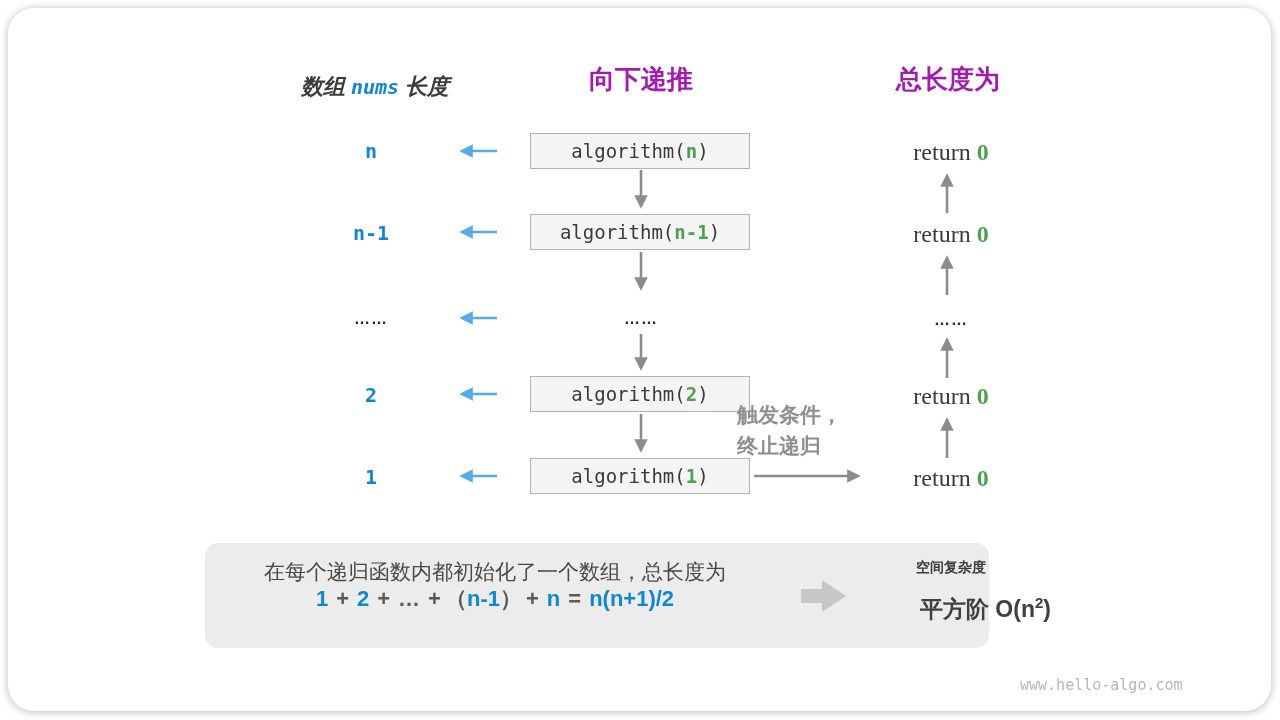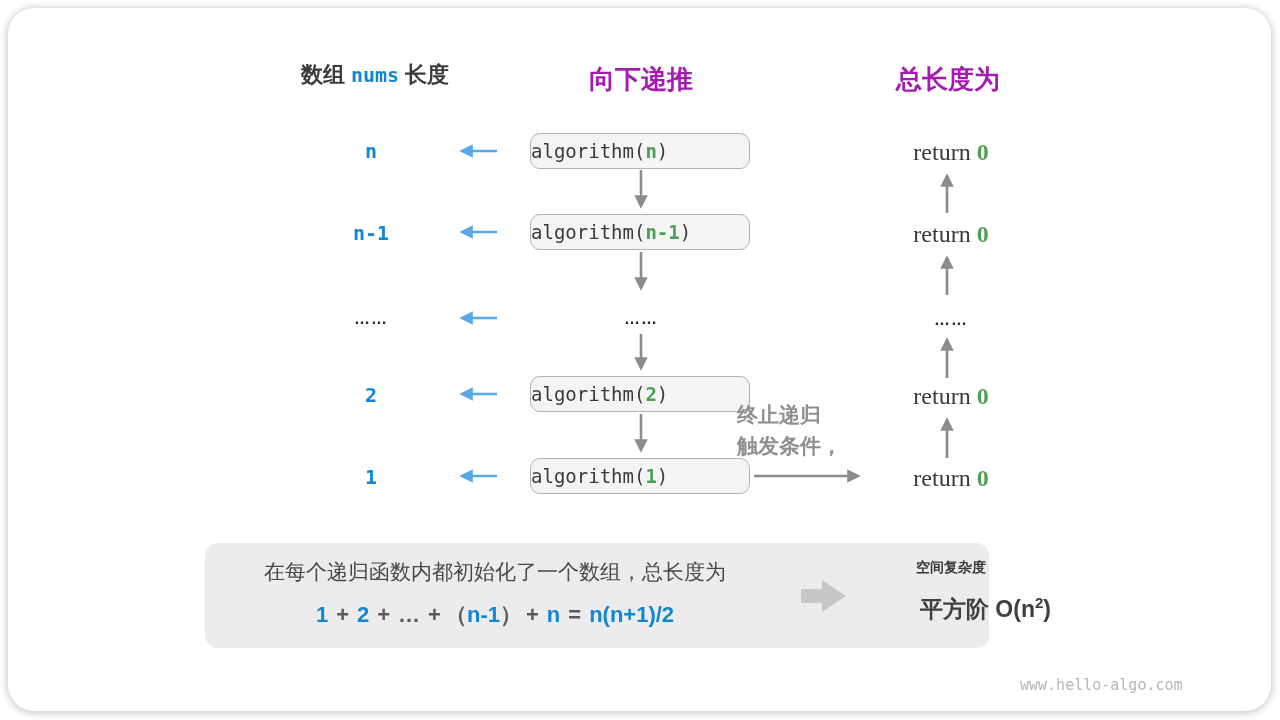--- a/index.html
+++ b/index.html
@@ -7,49 +7,49 @@
   .card{position:absolute;left:8px;top:8px;width:1263px;height:703px;background:#ffffff;border-radius:26px;box-shadow:0 1px 9px rgba(0,0,0,0.28);}
   .abs{position:absolute;z-index:2;}
   .ctr{text-align:center;}
   
   .hdr-dark{font-size:22px;font-weight:700;color:#3b3b3b;}
   .hdr-gray{font-size:26px;font-weight:700;color:#a21caf;}
   .hdr-code{font-family:"DejaVu Sans Mono",monospace;font-size:20px;font-weight:700;color:#1287d1;margin:0 6px;}
   
   .depth{font-family:"DejaVu Sans Mono",monospace;font-size:20px;font-weight:700;color:#1287d1;line-height:26px;}
   
-  .call-box{position:absolute;z-index:2;left:530px;width:220px;height:36px;background:#f4f4f4;border:1.5px solid #b3b3b3;border-radius:10px;display:flex;align-items:center;font-family:"DejaVu Sans Mono",monospace;font-size:19px;color:#3a3a3a;box-sizing:border-box;}
+  .call-box{position:absolute;z-index:2;left:530px;width:220px;height:36px;background:#f4f4f4;border:1.5px solid #b3b3b3;border-radius:0;display:flex;align-items:center;justify-content:center;font-family:"DejaVu Sans Mono",monospace;font-size:19px;color:#3a3a3a;box-sizing:border-box;}
   .param{color:#4f9f54;font-weight:700;}
   
   .ret{font-family:Liberation Serif, serif;font-size:24px;color:#3a3a3a;line-height:26px;}
   .ret .zero{color:#4f9f54;font-weight:700;}
   
   .dots{font-size:16px;font-weight:900;color:#2b2b2b;letter-spacing:1px;line-height:24px;}
   
   .note{font-size:21px;font-weight:700;color:#8f8f8f;line-height:31px;}
   
   .panel{position:absolute;z-index:1;left:205px;top:543px;width:784px;height:105px;background:#ececec;border-radius:13px;}
   .panel-desc{position:absolute;left:10px;top:15px;width:560px;text-align:center;font-size:21px;color:#484848;}
-  .panel-formula{position:absolute;left:10px;top:57px;width:560px;text-align:center;font-size:22px;font-weight:700;}
+  .panel-formula{position:absolute;left:10px;top:41px;width:560px;text-align:center;font-size:22px;font-weight:700;}
   .tok{margin:0 4px;}
   .tok-blue{color:#1287d1;}
   .tok-gray{color:#5a5a5a;}
   .result-title{position:absolute;left:666px;top:16px;width:160px;text-align:center;font-size:14px;font-weight:700;color:#3b3b3b;}
   .result-value{position:absolute;left:646px;top:51px;width:200px;text-align:right;font-size:23px;font-weight:700;color:#404040;}
   .result-value sup{font-size:15px;}
   .watermark{font-family:"DejaVu Sans Mono",monospace;font-size:15px;color:#b7b7b7;}
   svg.overlay{position:absolute;left:0;top:0;z-index:3;pointer-events:none;}
 </style>
 </head>
 <body>
 
 <div id="stage">
   <div class="card"></div>
 
-  <div class="abs ctr" style="left:270px;top:60px;width:210px;">
+  <div class="abs ctr" style="left:270px;top:72px;width:210px;font-style:italic;">
     <span class="hdr-dark">数组</span><span class="hdr-code">nums</span><span class="hdr-dark">长度</span>
   </div>
   <div class="abs ctr hdr-gray" style="left:581px;top:62px;width:120px;">向下递推</div>
   <div class="abs ctr hdr-gray" style="left:888px;top:62px;width:120px;">总长度为</div>
 
   <div class="abs ctr depth" style="left:311px;top:138px;width:120px;">n</div>
   <div class="abs ctr depth" style="left:311px;top:220px;width:120px;">n-1</div>
   <div class="abs ctr dots" style="left:311px;top:307px;width:120px;">……</div>
   <div class="abs ctr depth" style="left:311px;top:382px;width:120px;">2</div>
   <div class="abs ctr depth" style="left:311px;top:464px;width:120px;">1</div>
@@ -84,22 +84,22 @@
   </div>
   <div class="abs ctr dots" style="left:886px;top:308px;width:130px;">……</div>
   <div class="abs ctr ret" style="left:886px;top:383px;width:130px;">
     <span>return</span> <span class="zero">0</span>
   </div>
   <div class="abs ctr ret" style="left:886px;top:465px;width:130px;">
     <span>return</span> <span class="zero">0</span>
   </div>
 
   <div class="abs note" style="left:737px;top:399px;width:130px;">
+    <div>触发条件，</div>
     <div>终止递归</div>
-    <div>触发条件，</div>
   </div>
 
   <div class="panel">
     <div class="panel-desc">在每个递归函数内都初始化了一个数组，总长度为</div>
     <div class="panel-formula"><span class="tok tok-blue">1</span><span class="tok tok-gray">+</span><span class="tok tok-blue">2</span><span class="tok tok-gray">+</span><span class="tok tok-gray">…</span><span class="tok tok-gray">+</span><span class="tok-gray">（</span><span class="tok-blue">n-1</span><span class="tok-gray">）</span><span class="tok tok-gray">+</span><span class="tok tok-blue">n</span><span class="tok tok-gray">=</span><span class="tok tok-blue">n(n+1)/2</span></div>
     <div class="result-title">空间复杂度</div>
     <div class="result-value"><span>平方阶 O(n</span><sup>2</sup><span>)</span></div>
   </div>
 
   <div class="abs watermark" style="left:1020px;top:676px;width:220px;text-align:left;">www.hello-algo.com</div>

